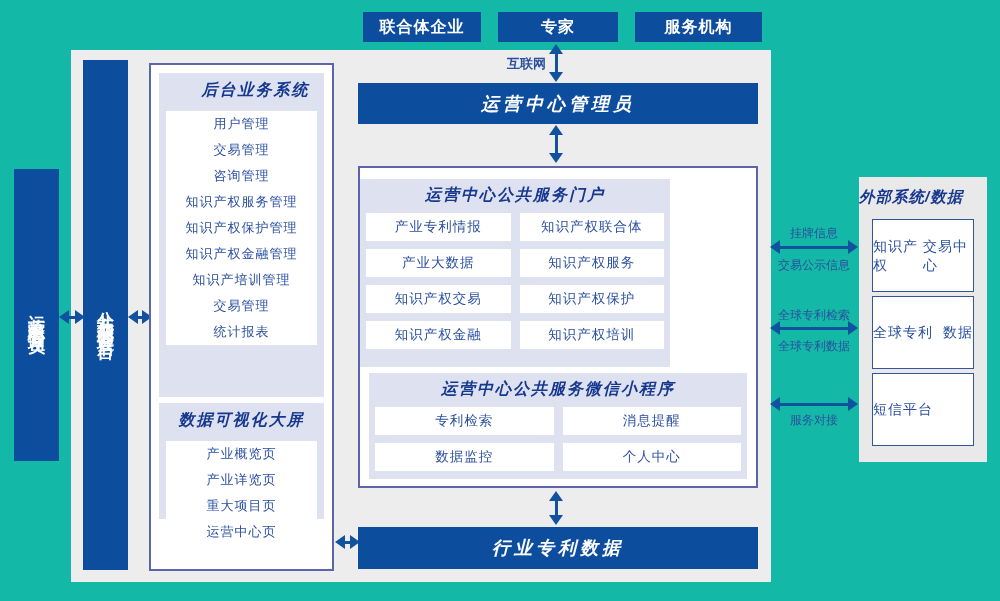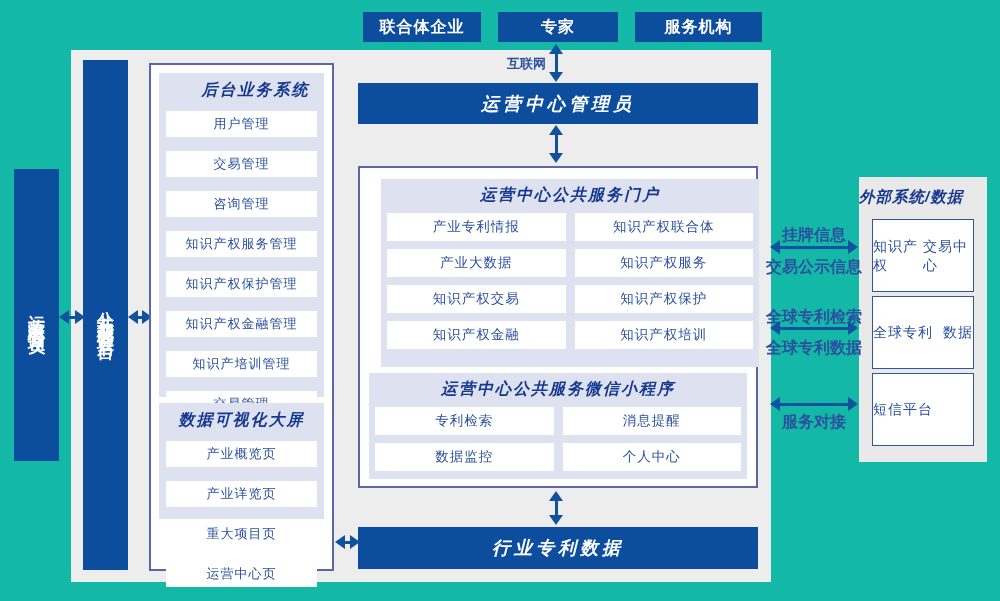--- a/index.html
+++ b/index.html
@@ -20,26 +20,26 @@
   .canvas-bg{left:71px;top:50px;width:700px;height:532px;background:var(--gray);}
   .bluebox{background:var(--blue);color:#fff;display:flex;align-items:center;justify-content:center;font-weight:bold;}
   .actor{top:12px;height:30px;font-size:16px;letter-spacing:1px;}
   .hbar{height:41px;font-size:18px;font-style:italic;letter-spacing:4px;}
   .vbox{display:flex;align-items:center;justify-content:center;}
   .vbox span{writing-mode:vertical-rl;text-orientation:upright;font-size:17px;font-weight:bold;color:#fff;letter-spacing:4px;}
   .outerbox{background:#fff;border:2px solid var(--obord);}
   .panel{background:var(--lav);display:flex;flex-direction:column;}
   .panel-h{color:var(--navy);font-weight:bold;font-style:italic;text-align:center;font-size:16px;letter-spacing:2px;flex:0 0 auto;}
   .item{background:#fff;color:var(--item-blue);font-size:13px;display:flex;align-items:center;justify-content:center;letter-spacing:1px;}
-  .col-list{display:flex;flex-direction:column;gap:14px;padding:4px 7px;}
+  .col-list{display:flex;flex-direction:column;gap:0;padding:4px 7px;}
   .col-list .item{height:26px;}
   .grid2{display:grid;grid-template-columns:1fr 1fr;gap:8px 9px;padding:0 6px;}
   .grid2 .item{height:28px;font-size:13.5px;}
   .int-label{color:var(--item-blue);font-weight:bold;font-size:13px;text-align:right;}
-  .link-label{color:var(--item-blue);font-weight:bold;font-size:16px;text-align:center;width:100px;}
+  .link-label{color:var(--item-blue);font-weight:normal;font-size:12px;text-align:center;width:100px;}
   .ext-panel{background:var(--gray2);}
   .ext-title{color:var(--navy);font-weight:bold;font-style:italic;font-size:15.5px;text-align:left;letter-spacing:1px;}
   .ext-box{position:absolute;left:13px;width:102px;height:73px;background:#fff;border:1.5px solid #34549e;color:var(--item-blue);font-size:14px;display:flex;flex-direction:row;align-items:center;justify-content:space-between;line-height:1.35;letter-spacing:1px;}
   
   .harrow{position:absolute;height:3px;background:var(--arrow);}
   .harrow::before{content:"";position:absolute;left:-9px;top:-6px;width:0;height:0;border-top:7.5px solid transparent;border-bottom:7.5px solid transparent;border-right:10px solid var(--arrow);}
   .harrow::after{content:"";position:absolute;right:-9px;top:-6px;width:0;height:0;border-top:7.5px solid transparent;border-bottom:7.5px solid transparent;border-left:10px solid var(--arrow);}
   .varrow{position:absolute;width:3px;background:var(--arrow);}
   .varrow::before{content:"";position:absolute;top:-9px;left:-6px;width:0;height:0;border-left:7.5px solid transparent;border-right:7.5px solid transparent;border-bottom:10px solid var(--arrow);}
   .varrow::after{content:"";position:absolute;bottom:-9px;left:-6px;width:0;height:0;border-left:7.5px solid transparent;border-right:7.5px solid transparent;border-top:10px solid var(--arrow);}
@@ -64,21 +64,21 @@
   <div class="abs int-label" style="left:482px;top:55px;width:64px;">互联网</div>
   <div class="varrow" style="left:555px;top:53px;height:20px;"></div>
 
   <div class="abs bluebox hbar" style="left:358px;top:83px;width:400px;">
       <span>运营中心管理员</span>
     </div>
 
   <div class="varrow" style="left:555px;top:134px;height:20px;"></div>
 
   <div class="abs outerbox" style="left:358px;top:166px;width:400px;height:322px;">
-    <div class="abs panel" style="left:21px;top:11px;width:378px;height:188px;padding:6px 0 16px 0;">
+    <div class="abs panel" style="left:0;top:11px;width:310px;height:188px;padding:6px 0 16px 0;">
       <div class="panel-h" style="margin-bottom:7px;">运营中心公共服务门户</div>
       <div class="grid2">
         <div class="item">产业专利情报</div>
         <div class="item">知识产权联合体</div>
         <div class="item">产业大数据</div>
         <div class="item">知识产权服务</div>
         <div class="item">知识产权交易</div>
         <div class="item">知识产权保护</div>
         <div class="item">知识产权金融</div>
         <div class="item">知识产权培训</div>

